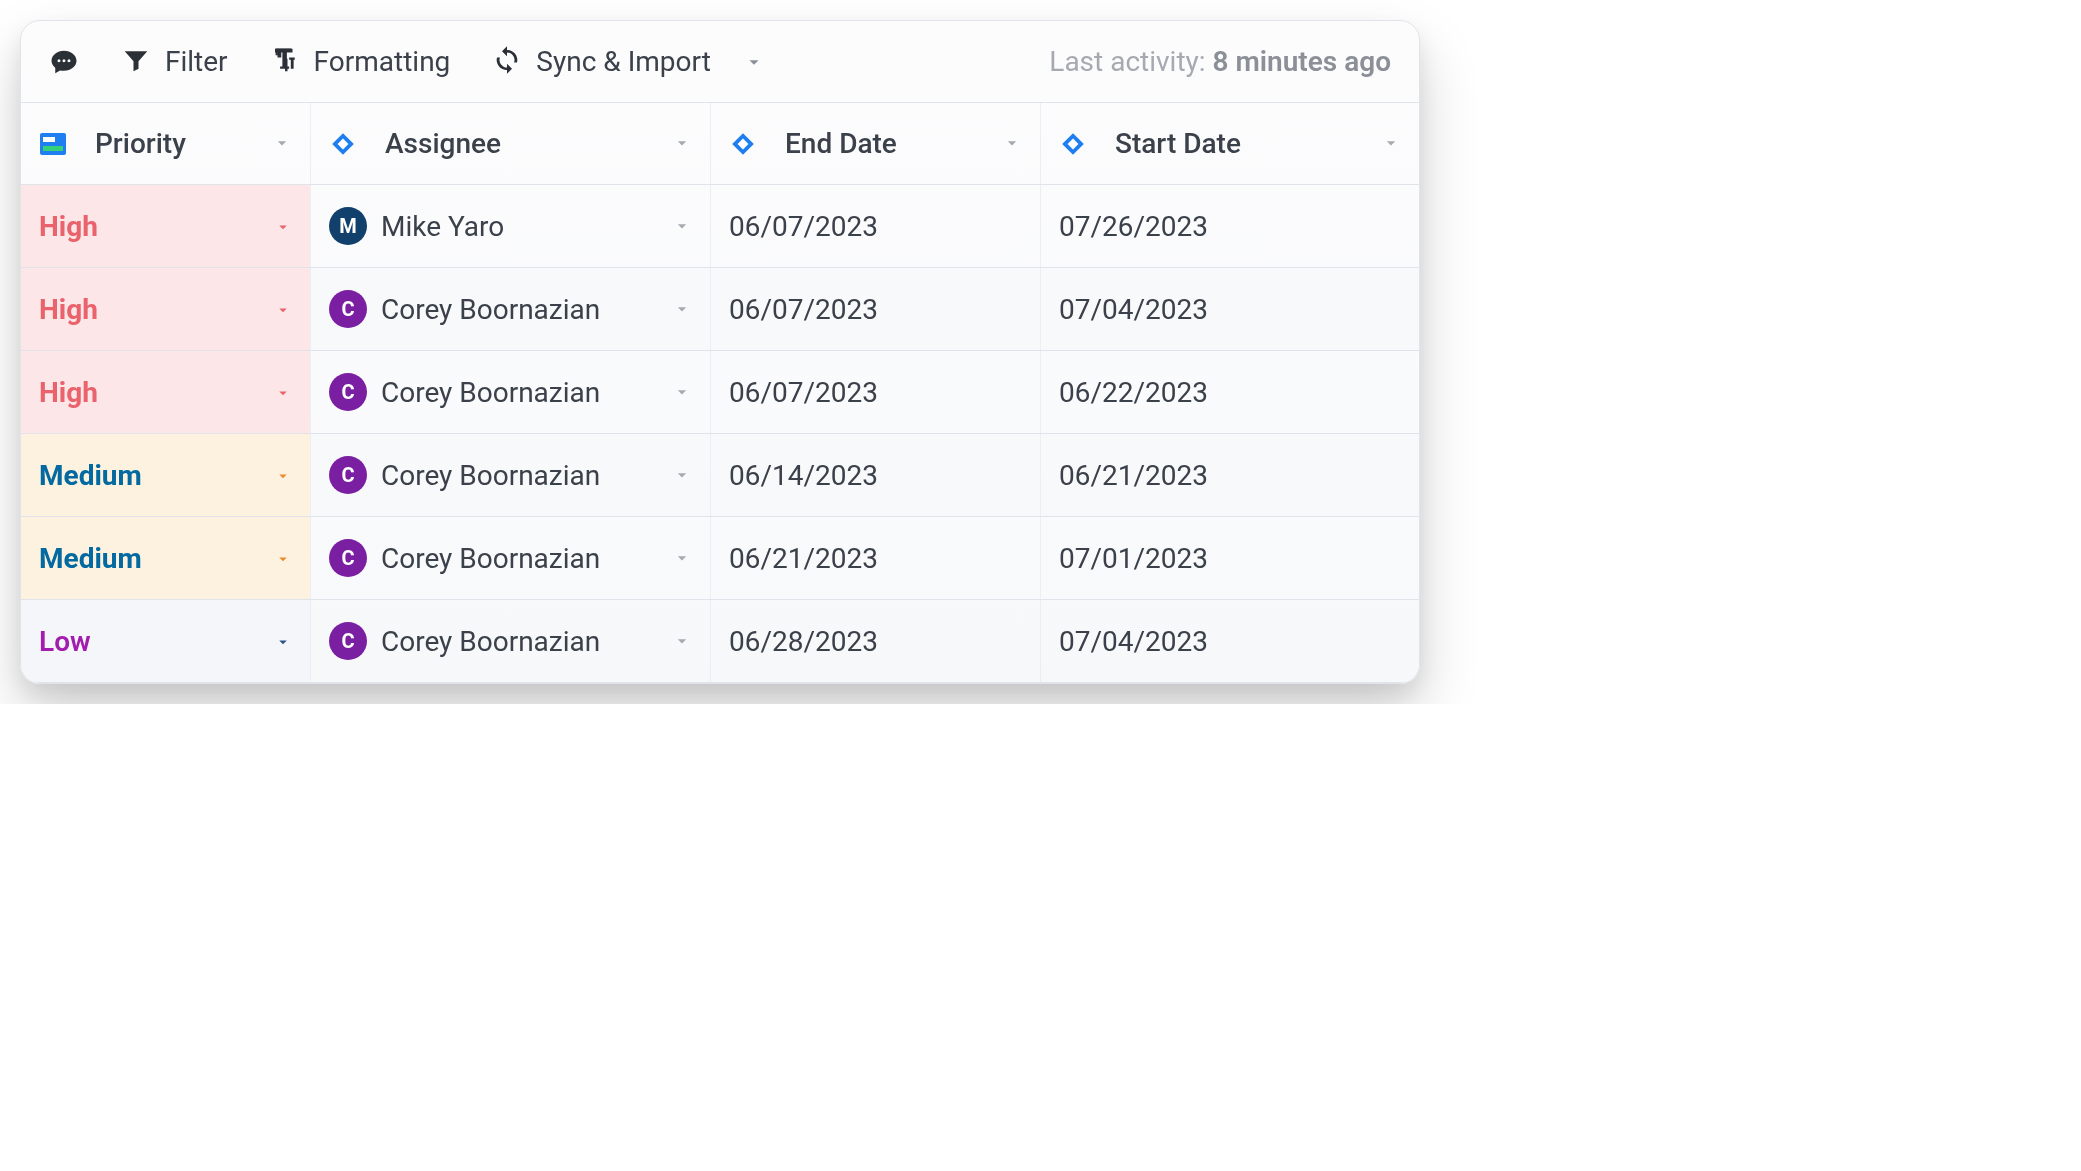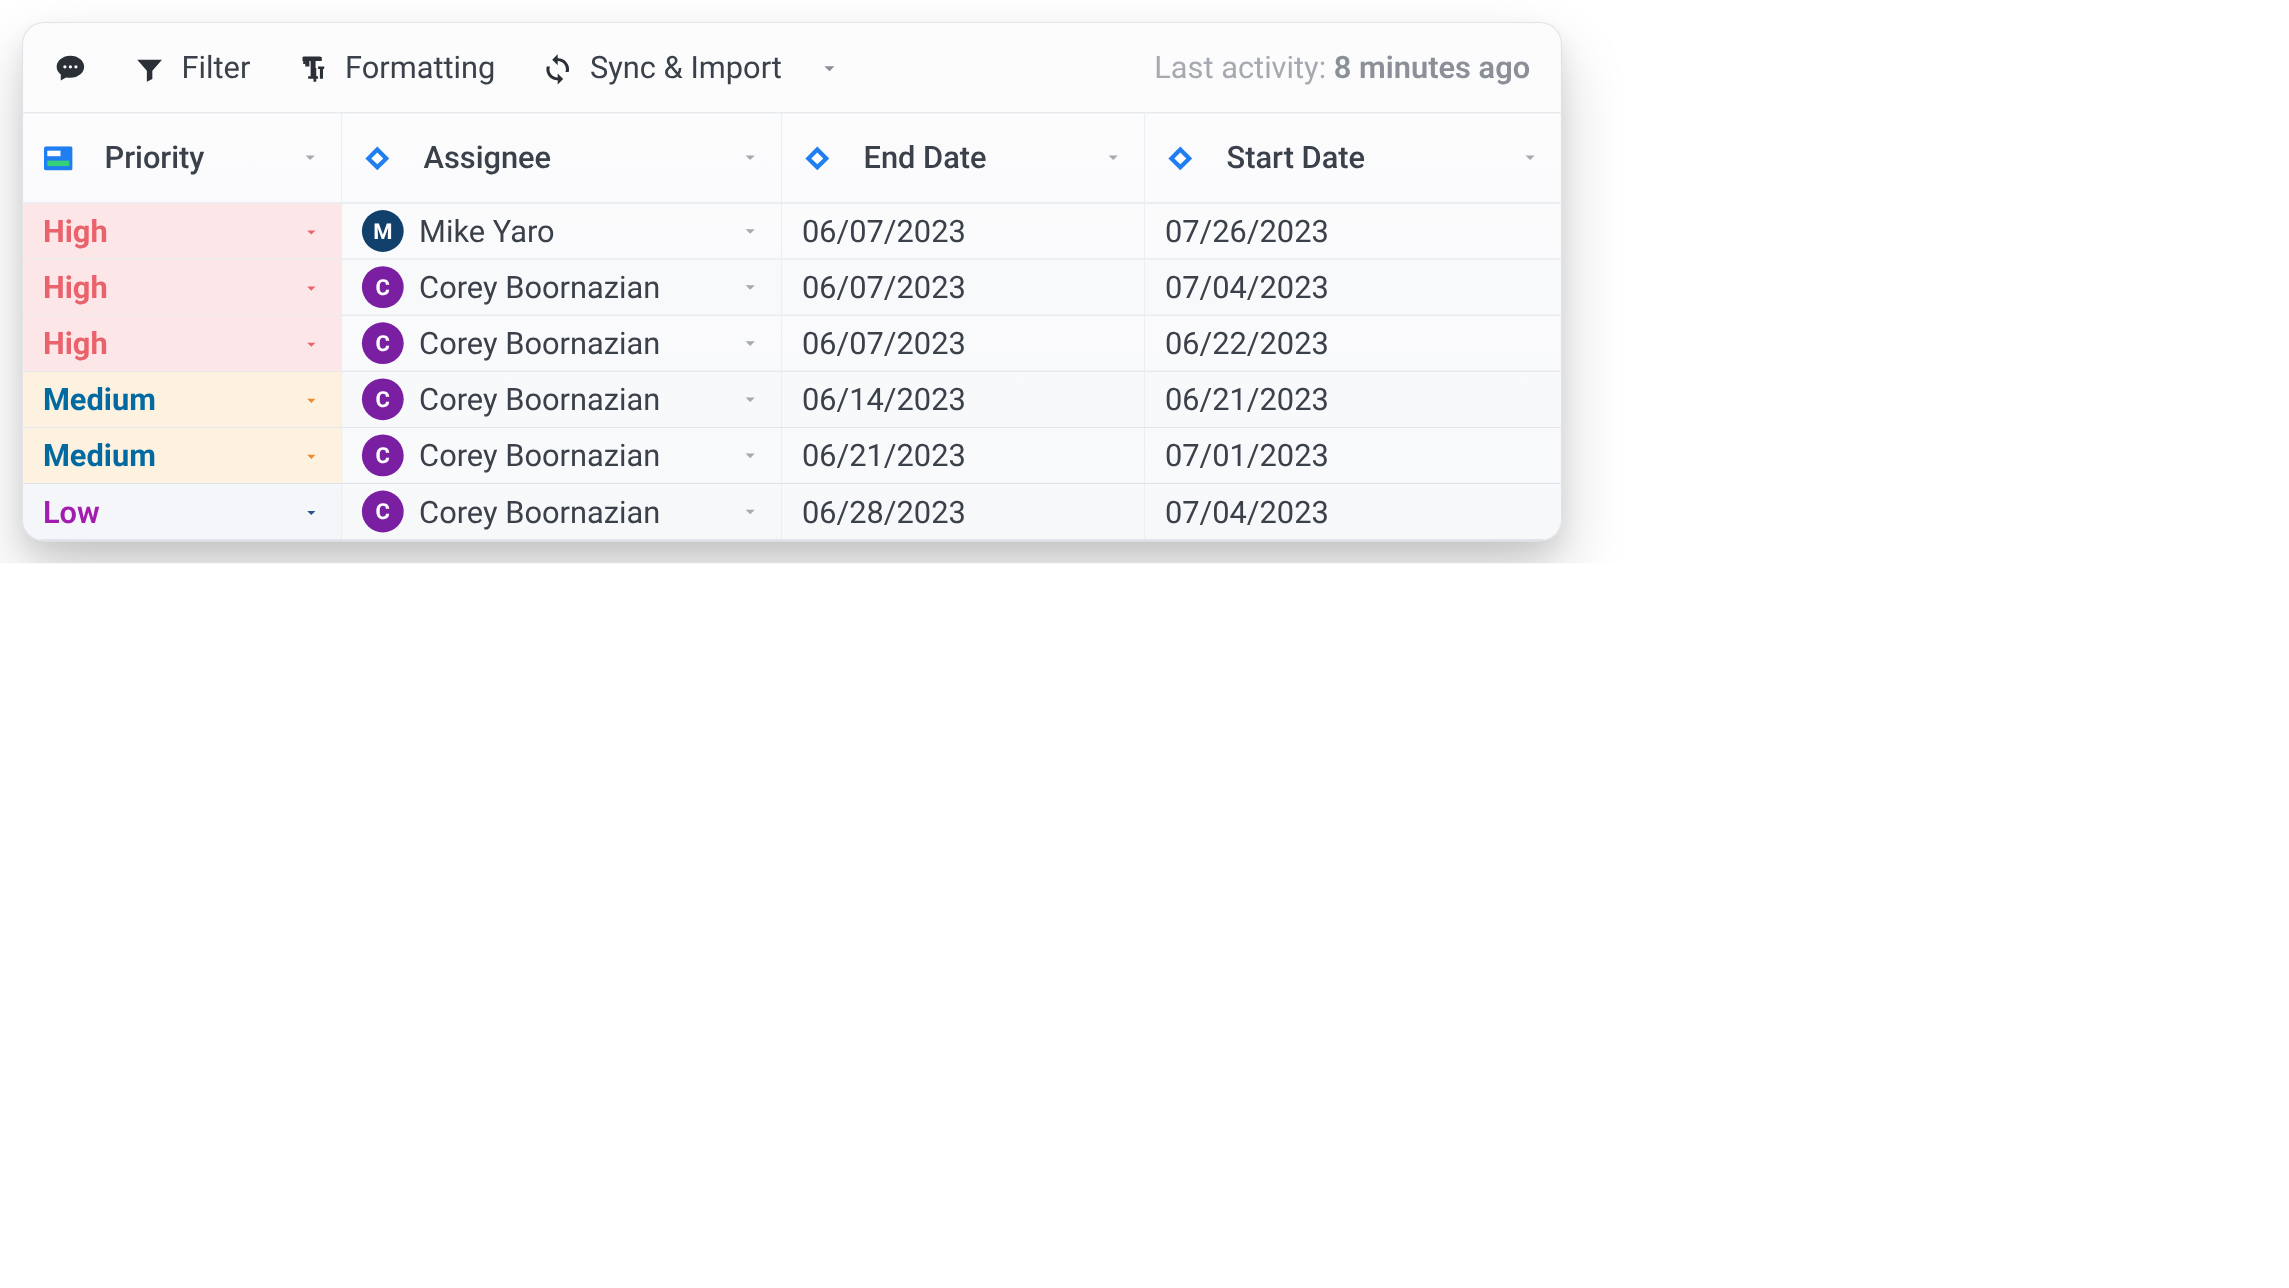--- a/index.html
+++ b/index.html
@@ -22,21 +22,21 @@
     display: flex;
     align-items: center;
     gap: 42px;
     padding: 24px 28px;
     border-bottom: 1px solid #e0e3e9;
     font-size: 28px;
     color: #3b414a;
   }
   .tool {
     display: inline-flex;
-    align-items: flex-end;
+    align-items: flex-start;
     gap: 14px;
     cursor: pointer;
   }
   .tool .ico { width: 30px; height: 30px; display:inline-flex; align-items:center; justify-content:center; }
   .tool .ico svg { width: 30px; height: 30px; fill: #2b2f36; }
   .tool-dropdown { margin-left: -10px; }
   .tool-dropdown svg { fill: #8a8f98; }
   .activity-label {
     margin-left: auto;
     color: #a6a9b0;
@@ -70,21 +70,21 @@
   .rows { }
   .row {
     display: grid;
     grid-template-columns: 290px 400px 330px 1fr;
     border-bottom: 1px solid #e0e3e9;
   }
   .row:nth-child(even) .cell { background: rgba(247,248,250,0.7); }
   .cell {
     display: flex;
     align-items: center;
-    padding: 6px 18px;
+    padding: 22px 18px;
     font-size: 28px;
     color: #3b414a;
     border-right: 1px solid #eceef2;
   }
   .cell:last-child { border-right: none; }
 
   .priority-cell {
     font-weight: 700;
     justify-content: space-between;
   }

